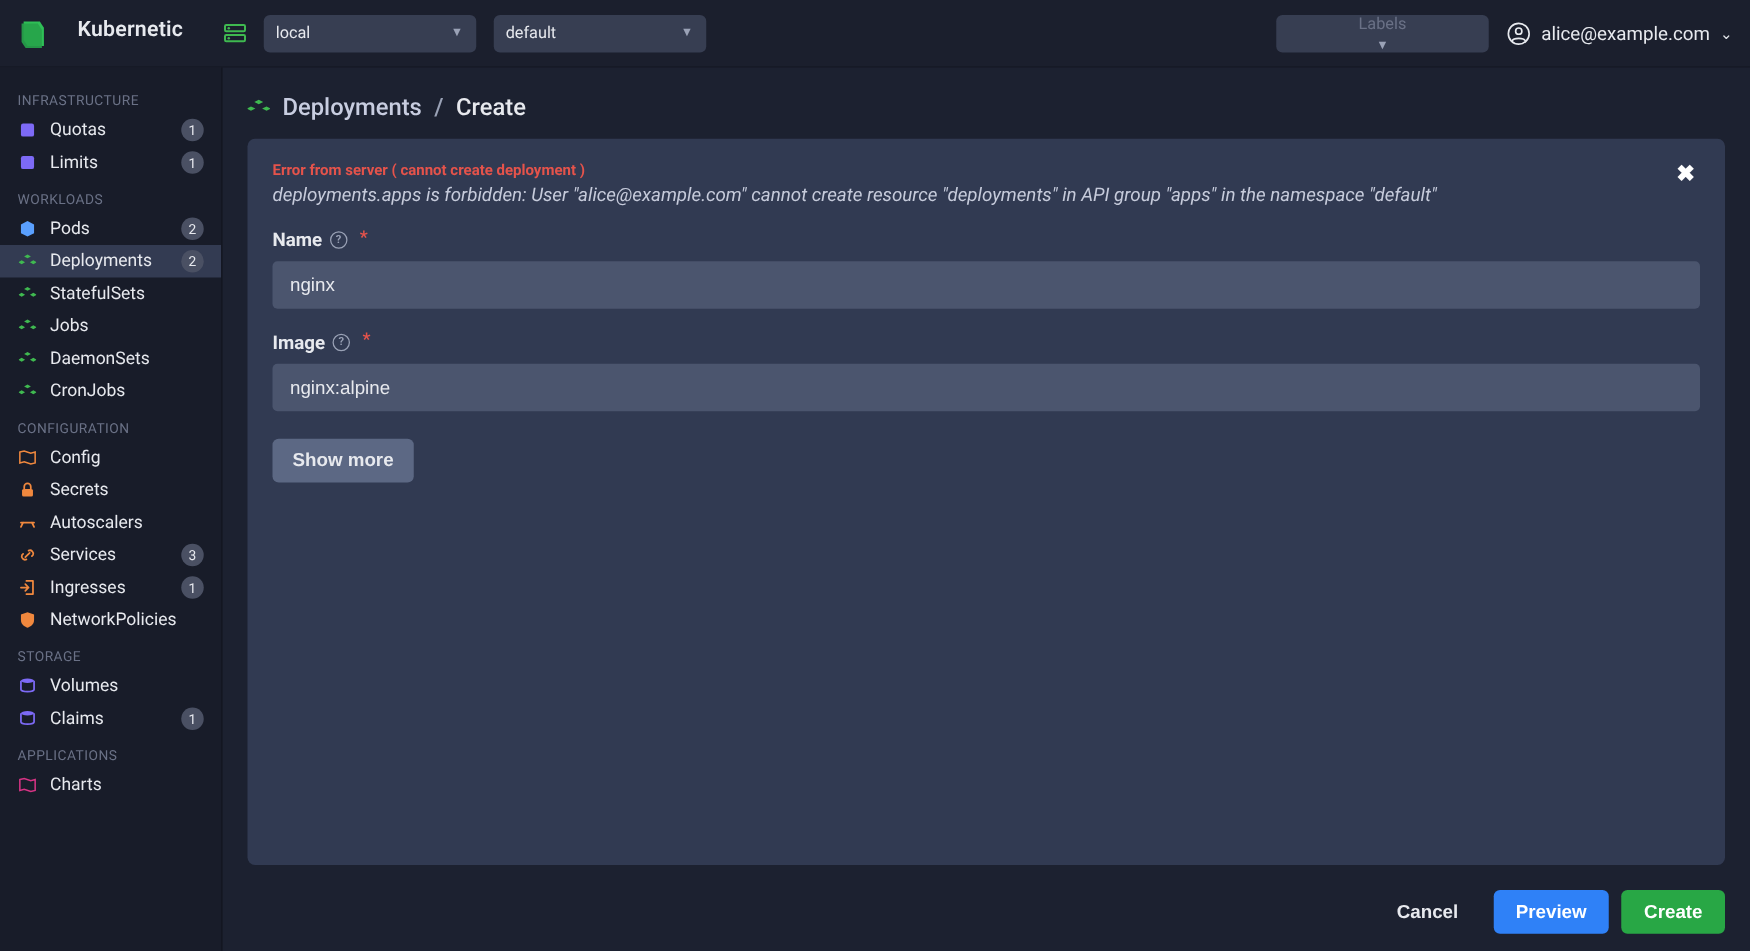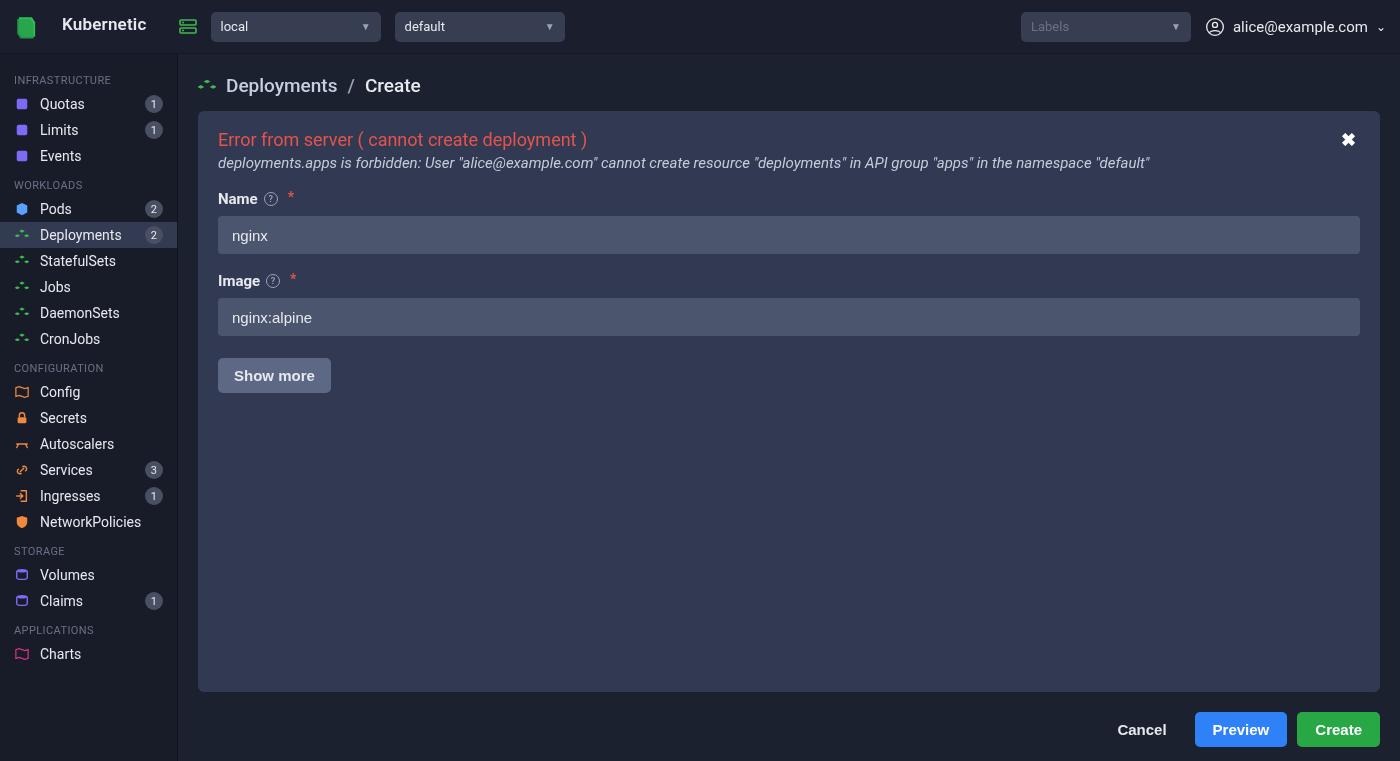--- a/index.html
+++ b/index.html
@@ -45,21 +45,21 @@
     gap:14px;
     border-bottom:1px solid rgba(0,0,0,.2);
   }
   .logo-wrap{display:flex;gap:22px;}
   .brand{font-size:17px;font-weight:600;letter-spacing:.2px;}
   .server-icon{color:var(--green);font-size:16px;margin-left:18px;}
   .dd{background:#373e52;border-radius:5px;height:30px;min-width:170px;
       display:flex;align-items:center;justify-content:space-between;
       padding:0 10px;color:var(--text);font-size:13px;cursor:pointer;}
   .dd .caret{font-size:10px;color:var(--text-dim);}
-  .dd.labels{color:var(--text-faint);}
+  .dd.labels{color:var(--text-faint);flex-direction:column;}
   .spacer{flex:1;}
   .user{display:flex;align-items:center;gap:8px;cursor:pointer;font-size:15px;}
   .user .caret{font-size:12px;}
   svg{display:block;}
 
   
   .layout{display:flex;height:calc(100% - 54px);}
   .sidebar{
     width:178px;background:var(--sidebar);
     overflow-y:auto;
@@ -99,21 +99,21 @@
   .breadcrumb .bc-link{color:#c8cde0;}
   .panel{
     background:var(--panel);
     border-radius:6px;
     padding:18px 20px 24px;
     flex:1;
     position:relative;
   }
   .error-row{display:flex;align-items:flex-start;}
   .error-text{flex:1;}
-  .error-title{color:var(--red);font-weight:400;font-size:18px;}
+  .error-title{color:var(--red);font-weight:700;font-size:12px;}
   .error-msg{color:#c6cbdb;font-style:italic;font-size:15px;margin-top:4px;}
   .close-x{color:#fff;font-size:18px;font-weight:700;cursor:pointer;line-height:1;padding:2px 4px;}
   .field{margin-top:18px;}
   .field-label{display:flex;align-items:center;gap:6px;font-weight:700;font-size:15px;margin-bottom:8px;}
   .help-icon{width:14px;height:14px;border:1.5px solid var(--text-dim);border-radius:50%;
     display:inline-flex;align-items:center;justify-content:center;font-size:9px;color:var(--text-dim);font-weight:600;}
   .req{color:var(--red);font-size:14px;margin-left:4px;line-height:1;position:relative;top:-2px;}
   .text-input{
     width:100%;height:38px;background:var(--input);border:none;outline:none;border-radius:4px;
     color:var(--text);font-size:15px;padding:0 14px;
@@ -194,28 +194,20 @@
       </div>
       <div class="nav-item">
         <span class="ico c-violet">
           <svg width="14" height="14" viewBox="0 0 16 16">
             <rect x="2" y="2" width="12" height="12" rx="2" fill="currentColor"></rect>
           </svg>
         </span>
         <span class="lbl">Limits</span>
         <span class="badge">1</span>
       </div>
-      <div class="nav-item">
-        <span class="ico c-violet">
-          <svg width="14" height="14" viewBox="0 0 16 16">
-            <rect x="2" y="2" width="12" height="12" rx="2" fill="currentColor"></rect>
-          </svg>
-        </span>
-        <span class="lbl">Events</span>
-      </div>
       <div class="section-label">WORKLOADS</div>
       <div class="nav-item">
         <span class="ico c-blue">
           <svg width="14" height="14" viewBox="0 0 16 16">
             <path d="M8 1l6 3v8l-6 3-6-3V4z" fill="currentColor"></path>
           </svg>
         </span>
         <span class="lbl">Pods</span>
         <span class="badge">2</span>
       </div>

